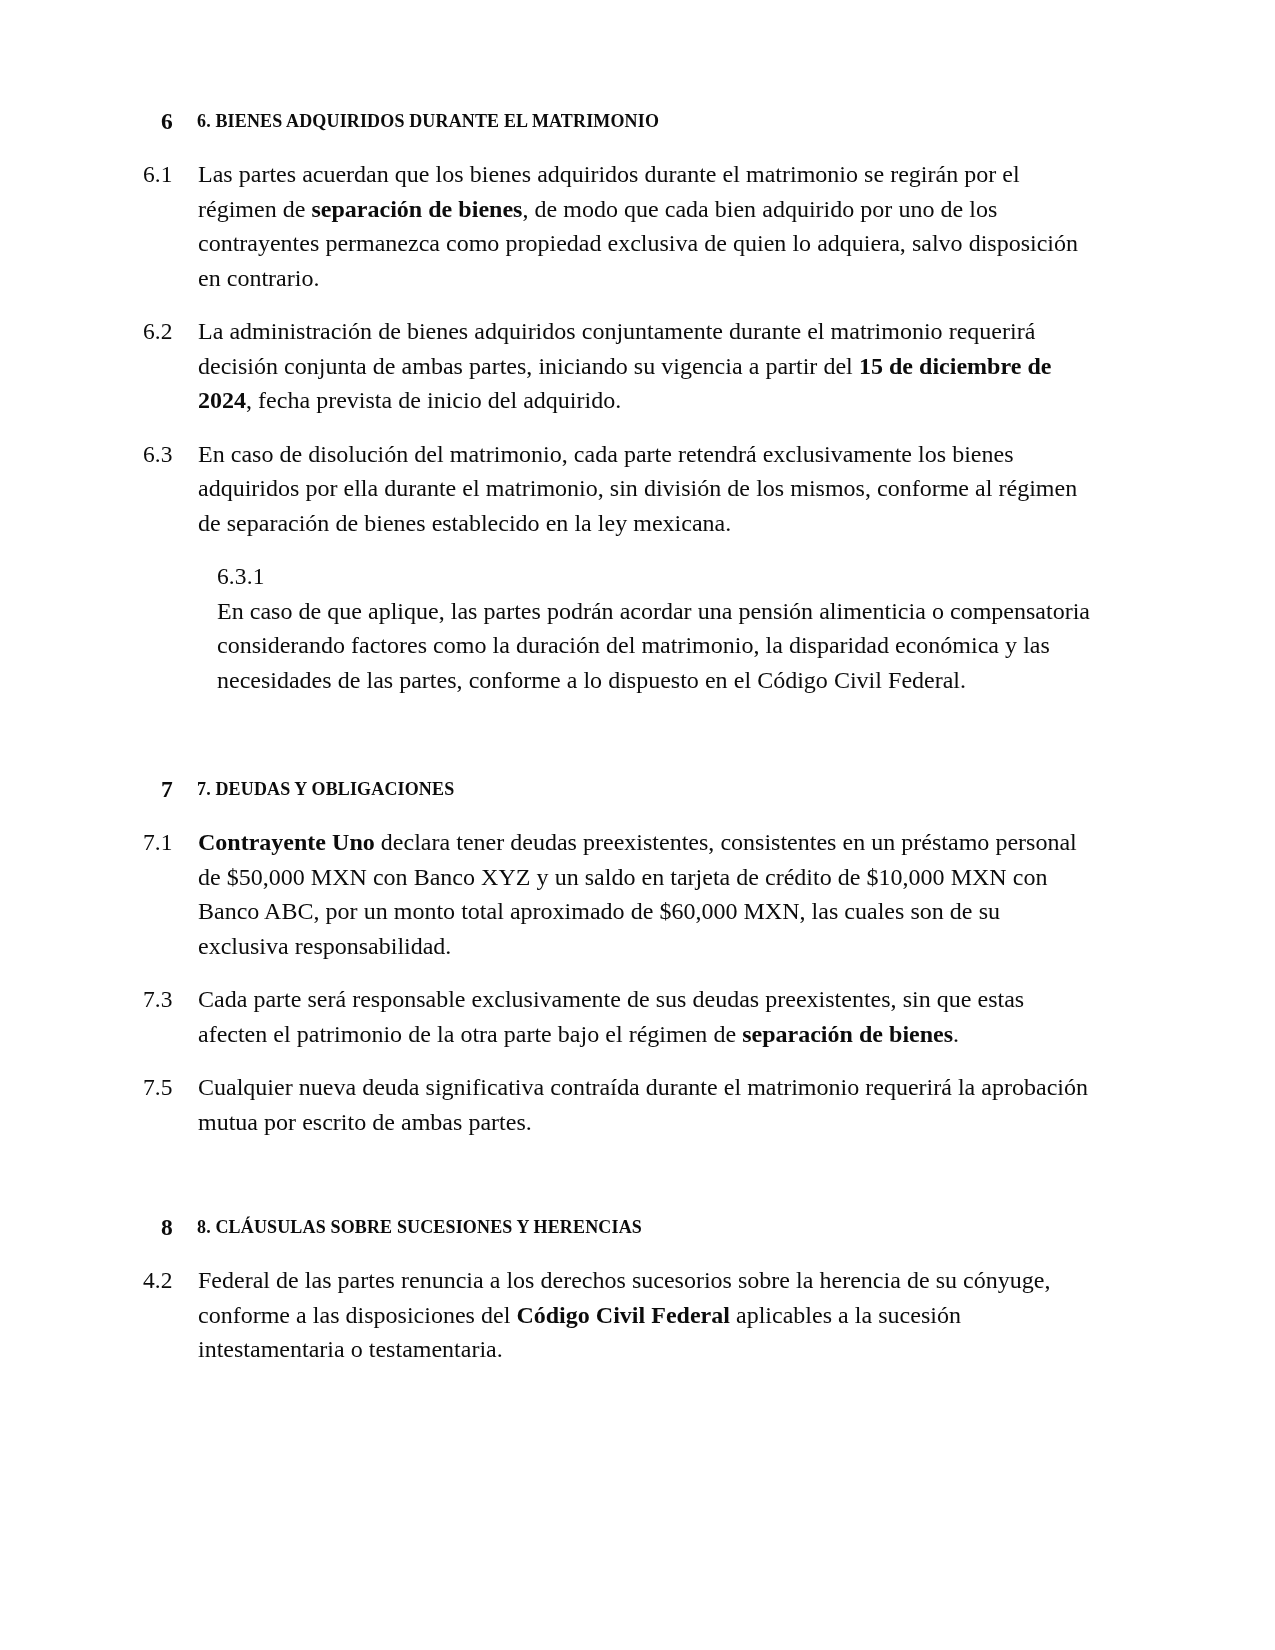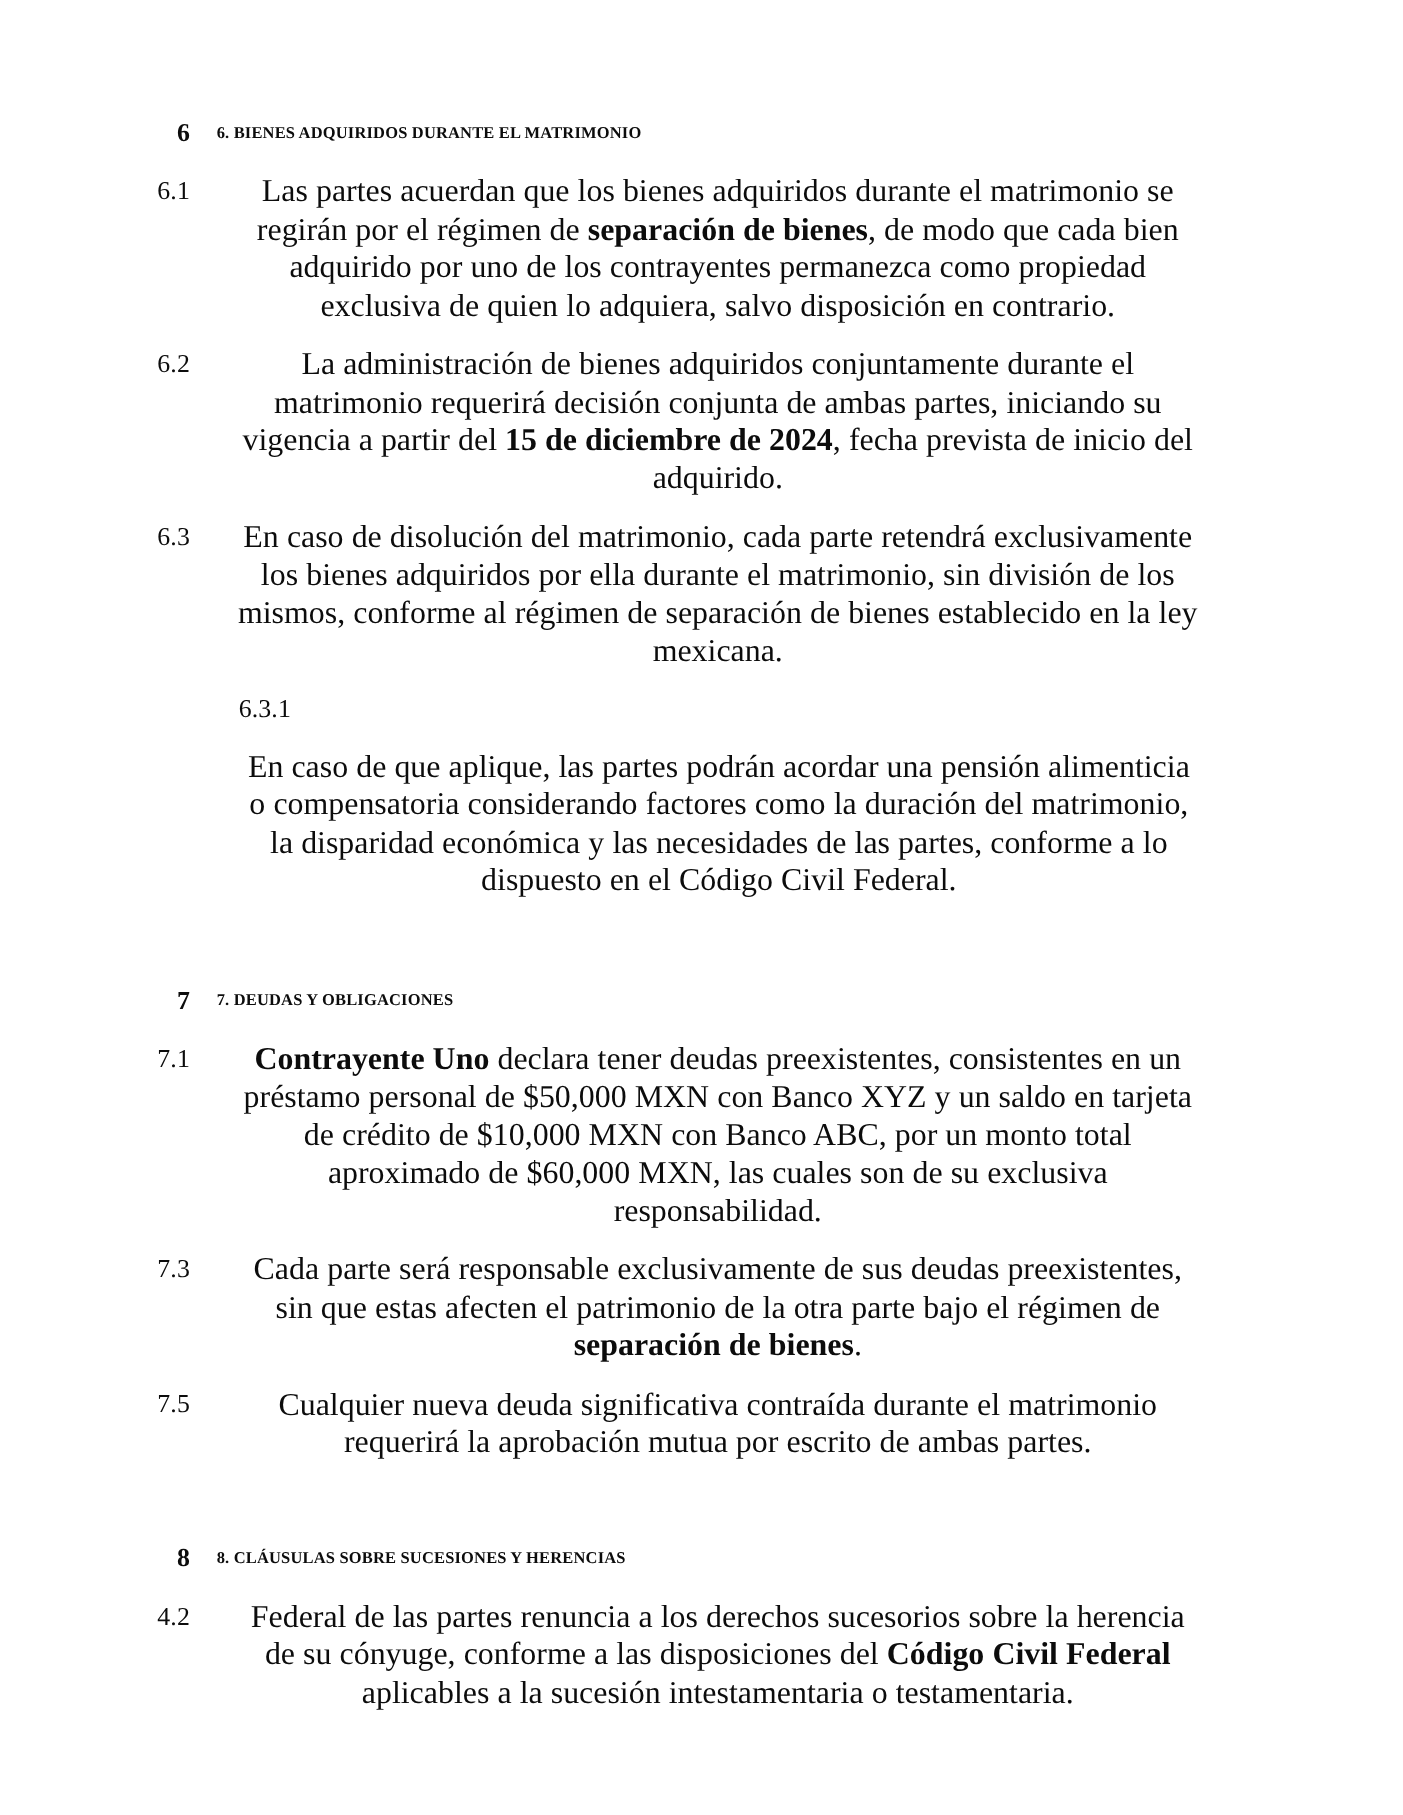--- a/index.html
+++ b/index.html
@@ -23,56 +23,55 @@
     box-sizing: border-box;
     padding: 104px 185px 80px 143px;
     background: #ffffff;
   }
 
   
   .clause {
     display: flex;
     align-items: flex-start;
     margin: 0 0 19px 0;
-    gap: 17px;
   }
   .clause .num {
     flex: 0 0 auto;
     text-align: left;
     font-size: 23.5px;
     line-height: 34.5px;
     letter-spacing: 0.1px;
     white-space: nowrap;
   }
   .clause .body {
     flex: 1 1 auto;
-    font-size: 29px;
+    font-size: 24px;
     line-height: 34.5px;
-    text-align: center;
+    text-align: left;
     hyphens: none;
     word-spacing: 0.1px;
   }
 
   
   .heading {
     display: flex;
     align-items: flex-start;
     margin: 0 0 19px 0;
   }
   .heading .num {
     flex: 0 0 auto;
     width: 36px;
     margin-left: 18px;
     font-size: 23.5px;
     line-height: 34px;
     font-weight: bold;
   }
   .heading .body {
     flex: 1 1 auto;
-    font-size: 15px;
+    font-size: 18px;
     line-height: 34px;
     font-weight: bold;
     letter-spacing: 0.15px;
   }
 
   
   .lvl2 .num { width: 55px; }
 
   
   .lvl3 {

